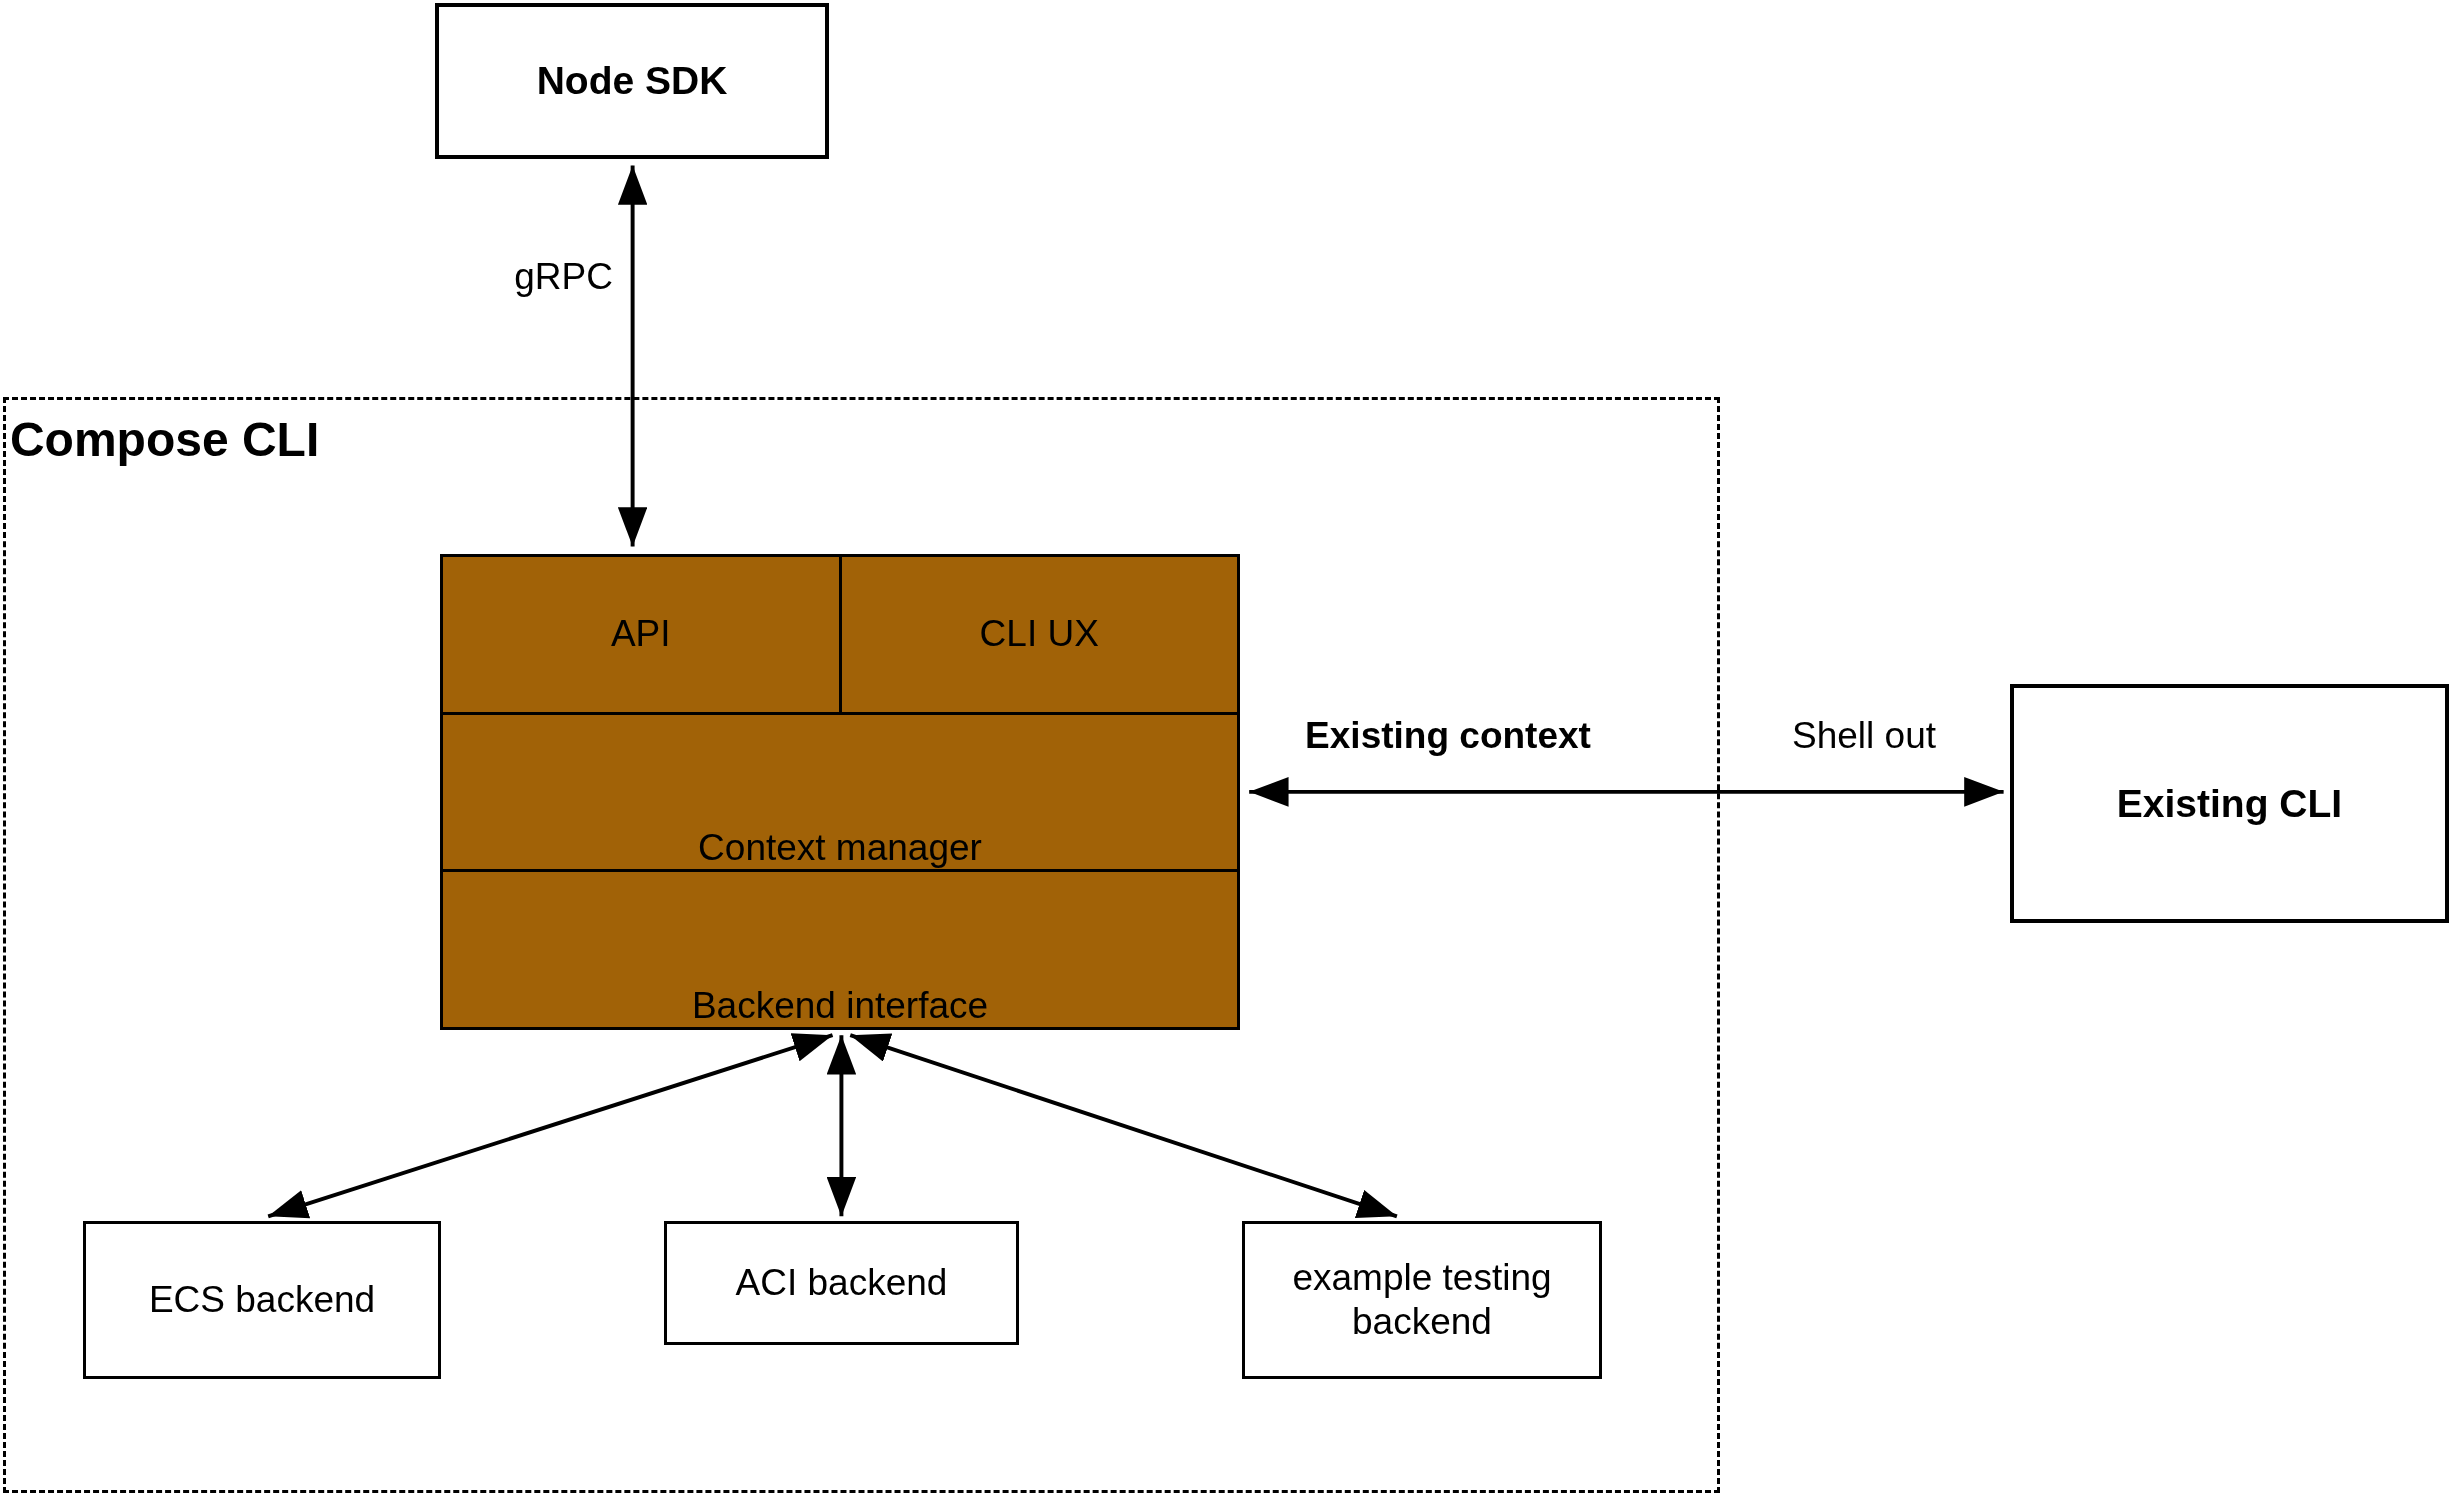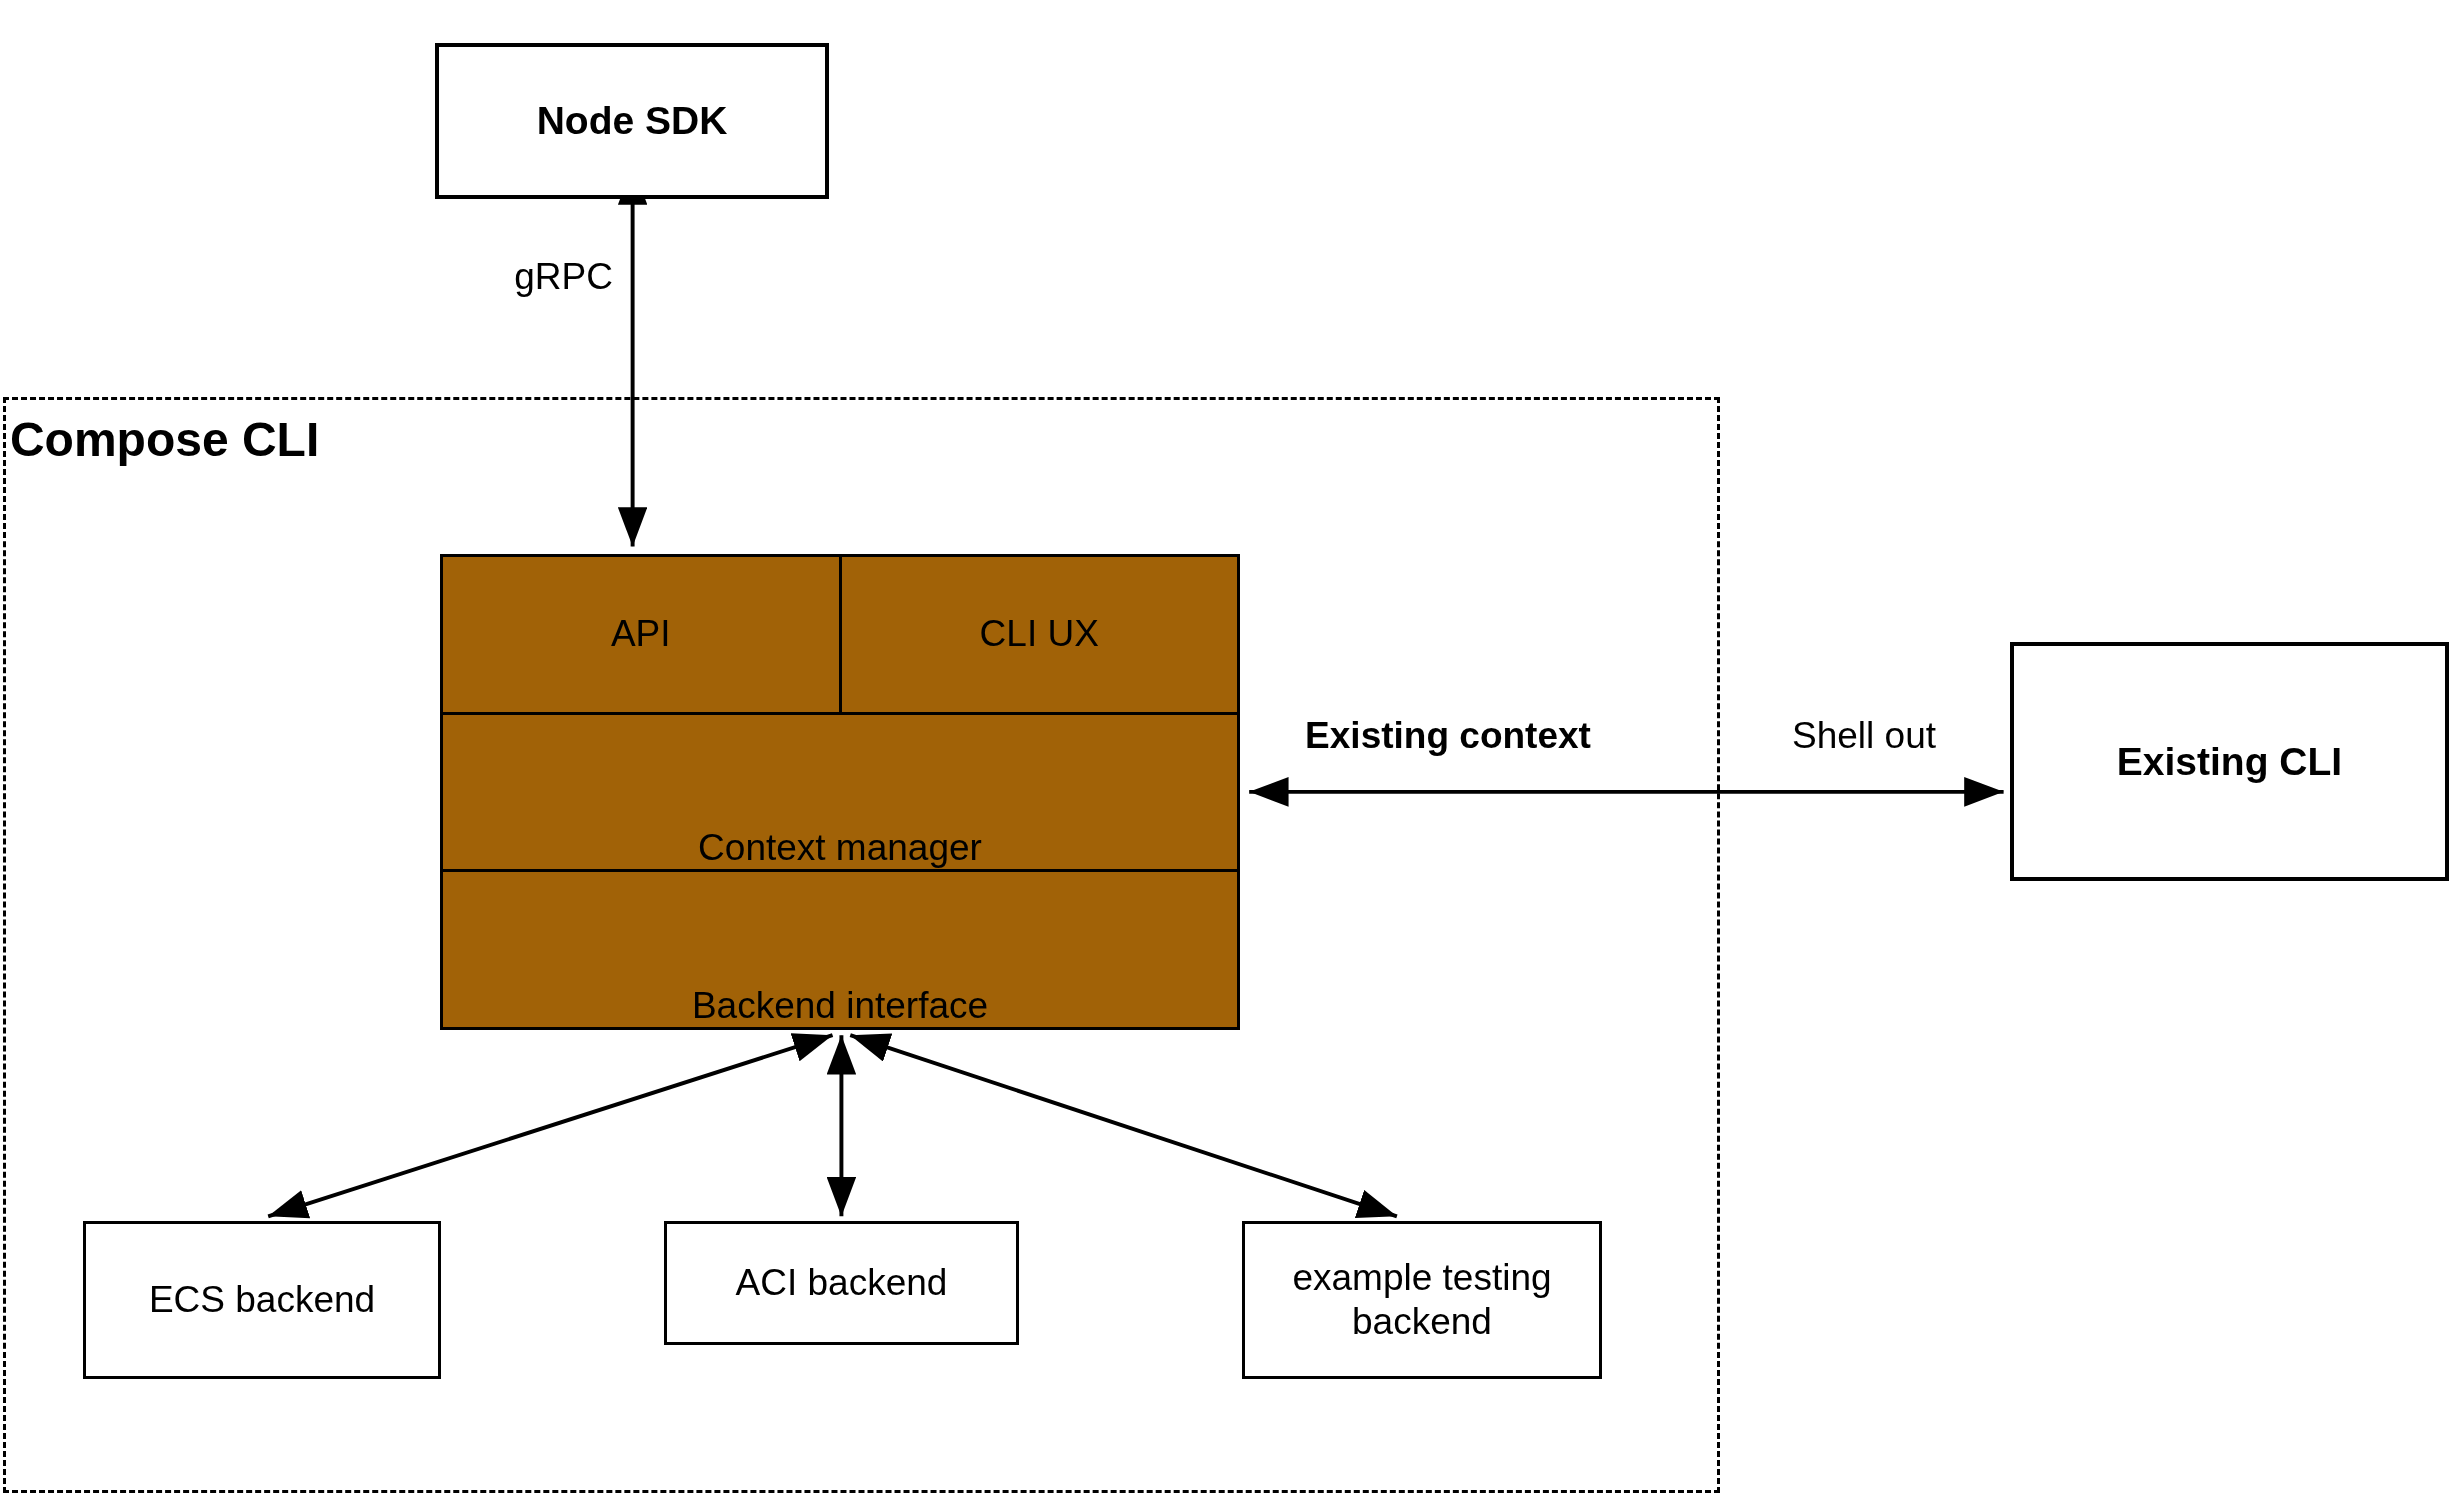--- a/index.html
+++ b/index.html
@@ -72,22 +72,22 @@
   .compound .cell {
     flex: 1;
     height: 100%;
     display: flex;
     align-items: center;
     justify-content: center;
     box-sizing: border-box;
   }
   .compound .cell.first { border-right: 3.9px solid #000000; }
   
-  .node-sdk       { left: 435px;  top: 3px;    width: 394px; height: 156px; font-size: 39px; margin-top: 40px; }
-  .existing-cli   { left: 2010px; top: 642px;  width: 439px; height: 239px; font-size: 39px; }
+  .node-sdk       { left: 435px;  top: 3px;    width: 394px; height: 156px; font-size: 39px; }
+  .existing-cli   { left: 2010px; top: 684px;  width: 439px; height: 239px; font-size: 39px; }
   .ecs-backend    { left: 83px;   top: 1221px; width: 358px; height: 158px; font-size: 37px; border-width: 3.9px; }
   .aci-backend    { left: 664px;  top: 1221px; width: 355px; height: 124px; font-size: 37px; border-width: 3.9px; }
   .example-backend{ left: 1242px; top: 1221px; width: 360px; height: 158px; font-size: 37px; border-width: 3.9px;
                     line-height: 1.2; padding: 0 11px; }
   
   .edge-label {
     position: absolute;
     font-size: 37px;
     white-space: nowrap;
   }

